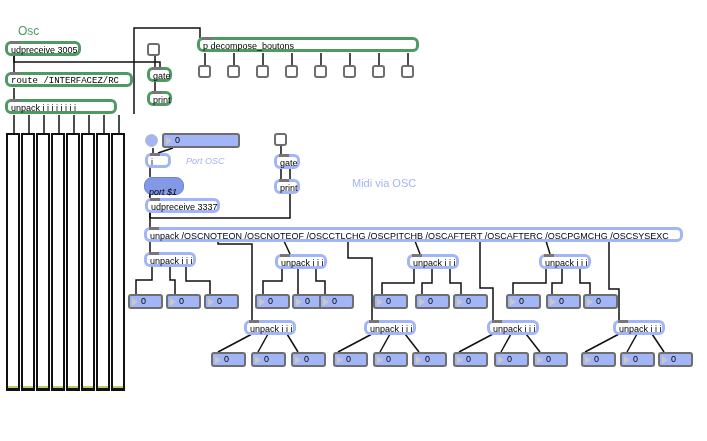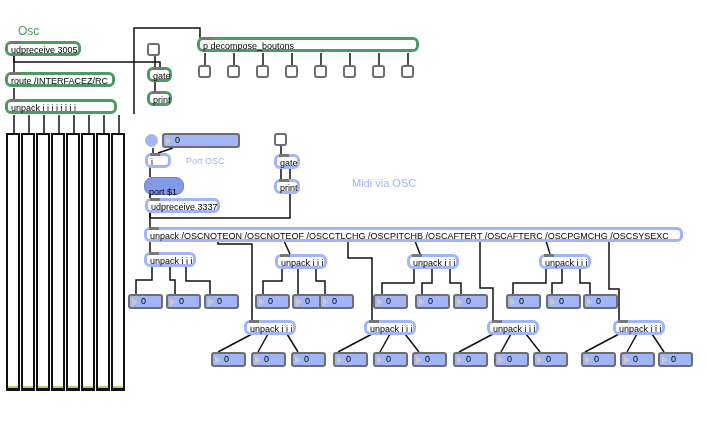--- a/index.html
+++ b/index.html
@@ -5,36 +5,36 @@
   html, body { margin:0; padding:0; }
   body { width:707px; height:441px; background:#ffffff; position:relative; overflow:hidden;
          font-family:"Liberation Sans", sans-serif; }
   #wires { position:absolute; left:0; top:0; width:707px; height:441px; pointer-events:none; }
   .obj { position:absolute; box-sizing:border-box; background:#fff; font-size:9px; line-height:11px;
          color:#000; padding:1px 3px; white-space:nowrap; border-radius:6px; height:15px; }
   .obj.green { border:3px solid #4f9a63; }
   .obj.blue  { border:3px solid #a2b5f7; }
   .obj.port-in::before { content:""; position:absolute; left:2px; top:-3px; width:10px; height:3px; background:#777; }
   .msg { position:absolute; box-sizing:border-box; height:15px; background:#8398e6; border:1px solid #6f83d2;
-         border-radius:8px; font-size:9px; line-height:13px; padding:8px 4px; color:#000; }
+         border-radius:8px; font-size:9px; line-height:13px; padding:8px 4px; color:#000;font-style:italic; }
   .num { position:absolute; box-sizing:border-box; height:15px; background:#a2b5f7; border:2px solid #6e6e6e;
          border-radius:3px; font-size:9px; line-height:11px; padding:0 3px 0 11px; color:#000; }
   .num::before { content:""; position:absolute; left:2px; top:2px; border-left:6px solid #c8c8c8;
                  border-top:4px solid transparent; border-bottom:4px solid transparent; }
   .toggle { position:absolute; box-sizing:border-box; width:13px; height:13px; border:2px solid #6e6e6e;
             border-radius:3px; background:#fff; }
   .btn { position:absolute; box-sizing:border-box; width:13px; height:13px; border-radius:50%;
          background:#a2b5f7; border:1px solid #bbb; }
   .slider { position:absolute; box-sizing:border-box; width:14px; border:2px solid #111; background:#fff;
             border-bottom:3px solid #111; }
   .slider::after { content:""; position:absolute; left:0; right:0; bottom:0; height:2px; background:#b6d06a; }
   .comment { position:absolute; font-size:11px; white-space:nowrap; }
   .comment.green { color:#4f9a63; font-size:12px;text-align:right; }
   .comment.blue { color:#a2b5f7; }
-  .comment.small { font-size:9px; }
+  .comment.small { font-size:9px;font-style:italic; }
 </style>
 </head>
 <body>
 
 <svg id="wires">
   <g stroke="#111" stroke-width="1.5" fill="none">
 
     <path d="M14 56 V72"></path>
     <path d="M14 56 V62 H160 V68"></path>
     <path d="M14 88 V100"></path>
@@ -101,21 +101,21 @@
       <path d="M511 334 L501 352"></path>
       <path d="M526 334 L540 352"></path>
     <path d="M619 334 L585 352"></path>
       <path d="M637 334 L627 352"></path>
       <path d="M652 334 L664 352"></path>
   </g>
 </svg>
 
 <div class="comment green" style="left:18px;top:24px;">Osc</div>
 <div class="obj green port-in" style="left:5px;top:41px;width:76px;">udpreceive 3005</div>
-<div class="obj green port-in" style="left:5px;top:72px;width:110px;">route /INTERFACEZ/RC</div>
+<div class="obj green port-in" style="left:5px;top:72px;width:128px;font-family:Liberation Mono, monospace;">route /INTERFACEZ/RC</div>
 <div class="obj green port-in" style="left:5px;top:99px;width:112px;">unpack i i i i i i i i</div>
 
 <div class="toggle" style="left:147px;top:43px;"></div>
 <div class="obj green port-in" style="left:147px;top:67px;width:25px;">gate</div>
 <div class="obj green port-in" style="left:147px;top:91px;width:25px;">print</div>
 
 <div class="obj green port-in" style="left:197px;top:37px;width:222px;">p decompose_boutons</div>
 <div id="decomp-toggles">
     <div class="toggle" style="left: 198px; top: 65px;"></div>
     <div class="toggle" style="left: 227px; top: 65px;"></div>

